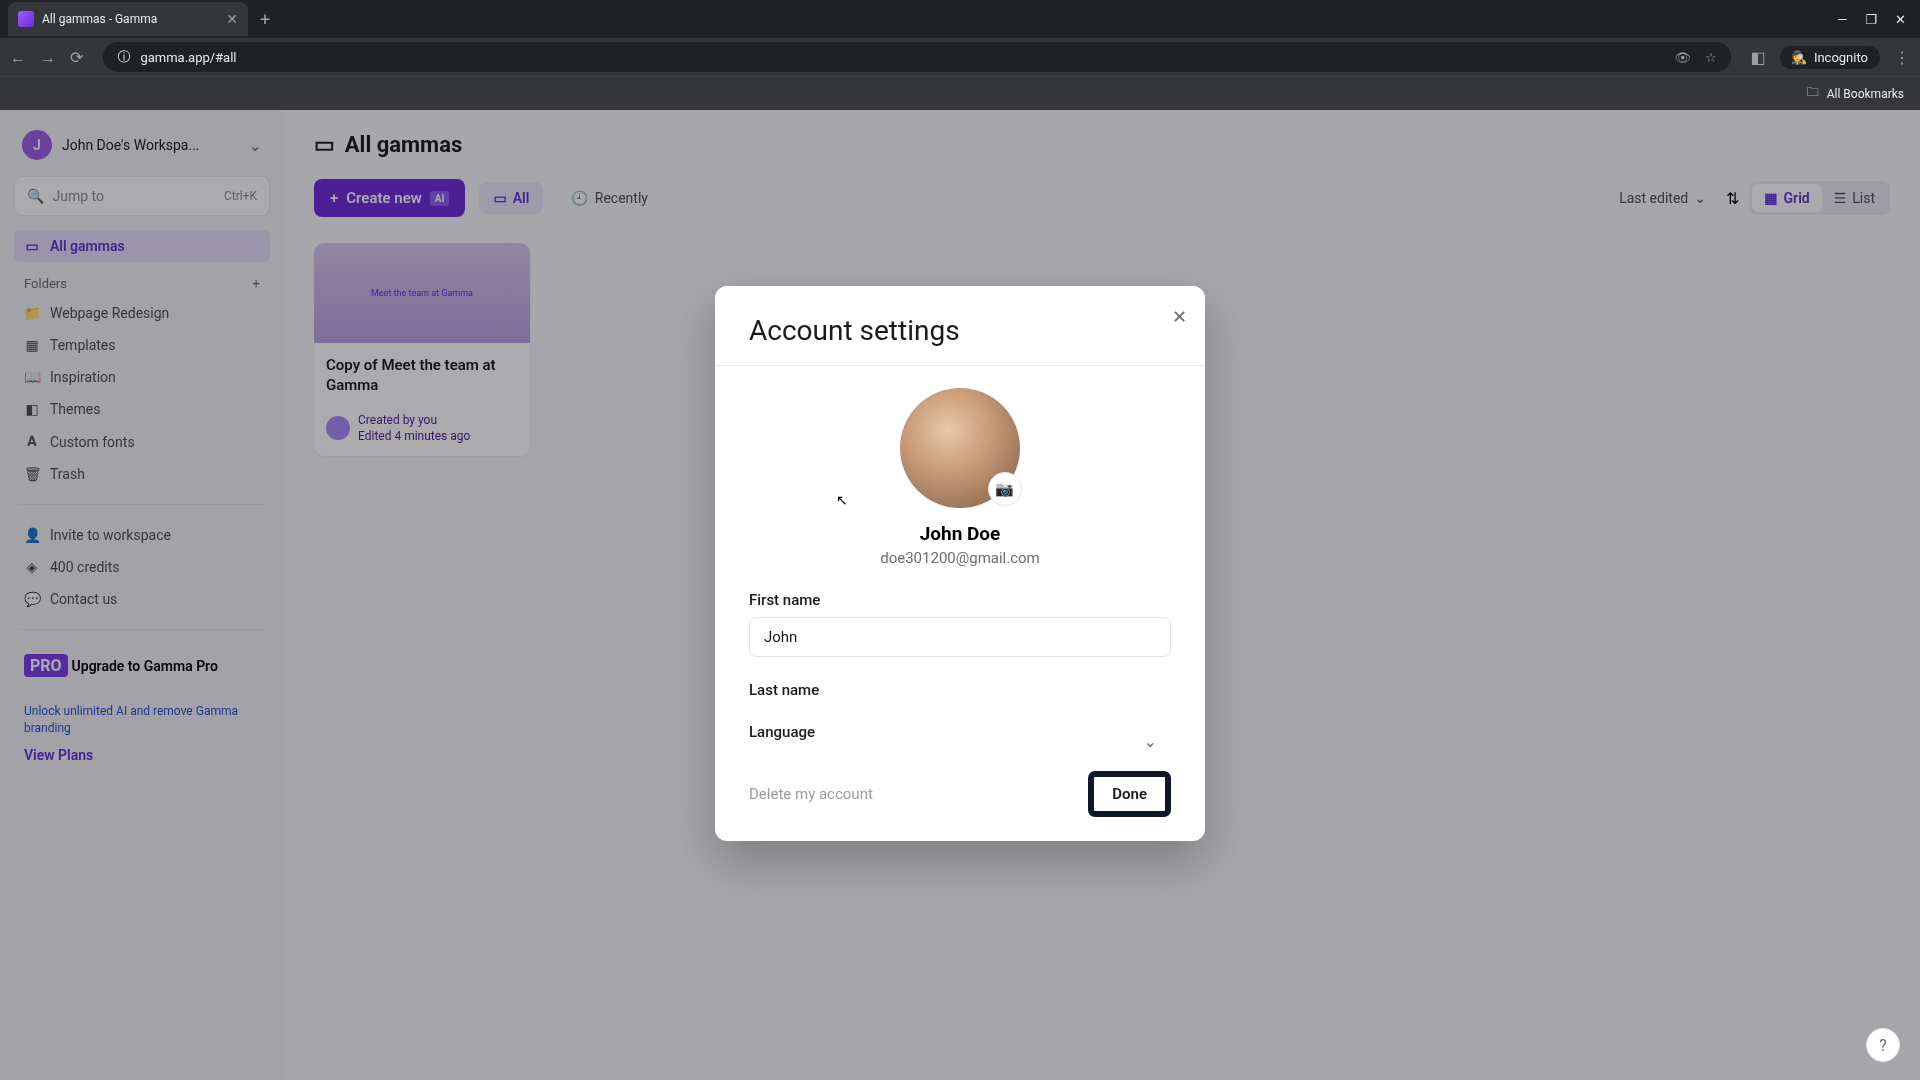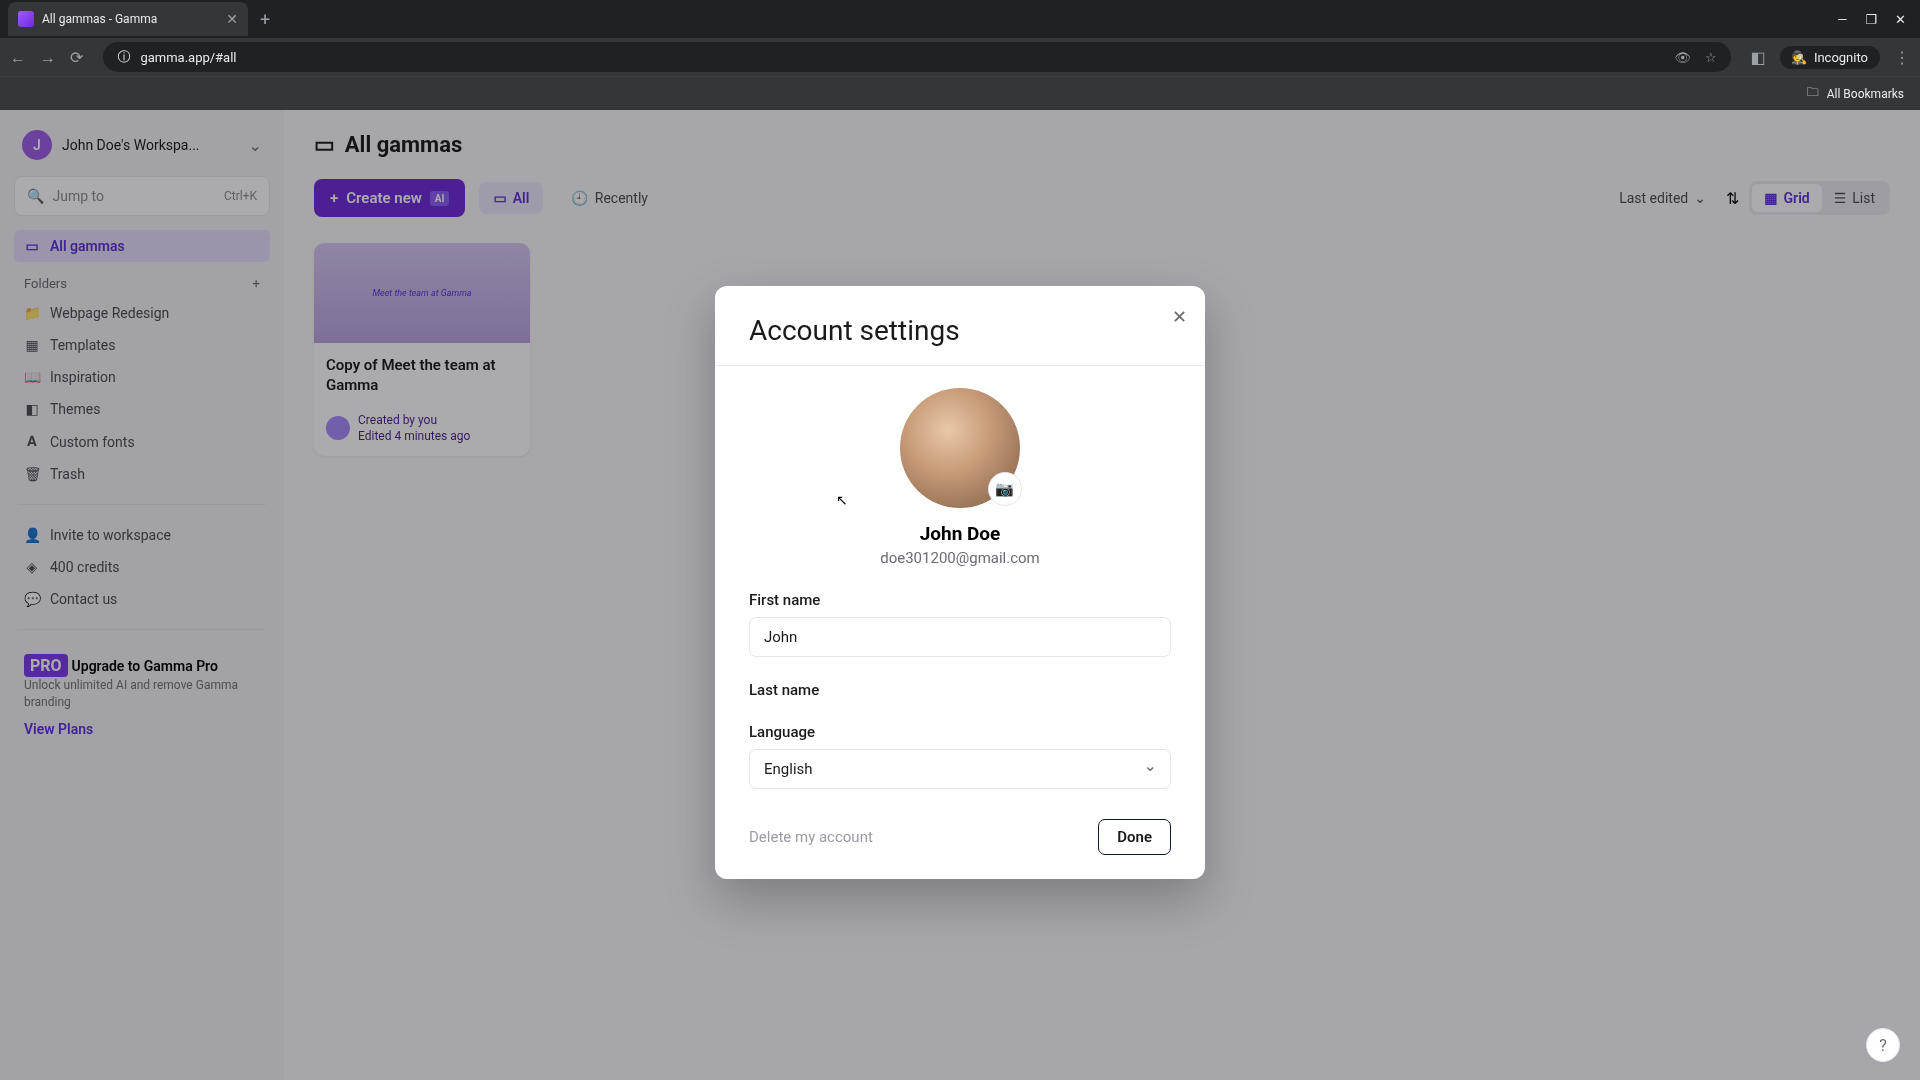--- a/index.html
+++ b/index.html
@@ -29,38 +29,38 @@
 .jump { margin-top:10px; height:40px; background:#fff; border:1px solid #e5e5ea; border-radius:8px; display:flex; align-items:center; padding:0 12px; color:#8b8b94; font-size:14px; gap:8px; }
 .kbd { margin-left:auto; font-size:12px; color:#8b8b94; }
 .nav-section { margin-top:14px; }
 .nav-item { display:flex; align-items:center; gap:10px; padding:8px 10px; border-radius:6px; color:#4b4b55; font-size:14px; }
 .nav-item.active { background:#e5ddfb; color:#5b2fd9; font-weight:600; }
 .folders-head { display:flex; align-items:center; justify-content:space-between; padding:14px 10px 6px; color:#6b6b74; font-size:13px; }
 .divider { height:1px; background:#e5e5ea; margin:14px 4px; }
 .promo { padding:10px; }
 .pro-badge { background:#7c3aed; color:#fff; font-size:16px; font-weight:700; padding:2px 6px; border-radius:4px; display:inline-block; }
 .promo-title { font-size:14px; font-weight:600; margin:2px 0 4px; display:inline; }
-.promo-desc { font-size:12px; color:#737373; line-height:1.4; }
+.promo-desc { font-size:12px; color:#1d4ed8; line-height:1.4;margin-top:26px; }
 .view-plans { color:#5b2fd9; font-size:14px; font-weight:600; margin-top:10px; display:block; }
 
 .main { flex:1; padding:22px 30px; }
 .page-title { font-size:22px; font-weight:700; display:flex; align-items:center; gap:10px; color:#1a1a1a; }
 .toolbar { margin-top:22px; display:flex; align-items:center; gap:14px; }
 .create-btn { background:#6d28d9; color:#fff; font-weight:600; font-size:15px; padding:10px 16px; border-radius:8px; display:flex; align-items:center; gap:8px; }
 .ai-badge { background:#8b5cf6; font-size:10px; font-weight:700; padding:2px 5px; border-radius:3px; }
 .tab-pill { display:flex; align-items:center; gap:6px; padding:8px 14px; border-radius:8px; font-size:14px; color:#4b4b55; }
 .tab-pill.active { background:#ece6fb; color:#5b2fd9; font-weight:600; }
 .toolbar-right { margin-left:auto; display:flex; align-items:center; gap:10px; }
 .sort-btn { display:flex; align-items:center; gap:6px; font-size:14px; color:#4b4b55; padding:6px 10px; }
 .view-toggle { display:flex; background:#eceaf0; border-radius:8px; padding:3px; }
 .view-opt { display:flex; align-items:center; gap:6px; padding:6px 12px; border-radius:6px; font-size:14px; color:#4b4b55; }
 .view-opt.active { background:#fff; color:#5b2fd9; font-weight:600; }
 
 .card { margin-top:26px; width:216px; border-radius:10px; background:#fff; box-shadow:0 1px 3px rgba(0,0,0,0.08); overflow:hidden; }
-.card-img { height:100px; background:linear-gradient(180deg,#d6c7f0,#b9a3e0); display:flex; align-items:center; justify-content:center; font-size:9px; color:#5b2fd9; text-align:center; padding:4px;font-style:italic; }
+.card-img { height:100px; background:linear-gradient(180deg,#d6c7f0,#b9a3e0); display:flex; align-items:center; justify-content:center; font-size:9px; color:#5b2fd9; text-align:center; padding:4px; }
 .card-body { padding:12px; }
 .card-title { font-size:15px; font-weight:600; color:#1a1a1a; line-height:1.35; }
 .card-meta { margin-top:16px; display:flex; gap:8px; align-items:center; }
 .card-av { width:24px; height:24px; border-radius:50%; background:#a78bfa; }
 .card-meta-text { font-size:12px; color:#4c1d95; line-height:1.35; }
 
 
 .dim { position:absolute; inset:0; background:rgba(15,15,20,0.35); }
 .modal { position:absolute; left:50%; top:176px; transform:translateX(-50%); width:490px; background:#fff; border-radius:12px; box-shadow:0 20px 50px rgba(0,0,0,0.25); padding:28px 34px 24px; }
 .modal h1 { font-size:28px; font-weight:400; color:#1a1a1a; }
@@ -70,21 +70,21 @@
 .avatar { width:120px; height:120px; border-radius:50%; background:radial-gradient(circle at 40% 35%, #e8c8a8 0%, #c89b78 40%, #7a5a42 100%); }
 .cam-btn { position:absolute; bottom:2px; right:-2px; width:34px; height:34px; border-radius:50%; background:#fff; border:1px solid #e5e5ea; display:flex; align-items:center; justify-content:center; font-size:15px; color:#4b4b55; }
 .u-name { text-align:center; font-size:19px; font-weight:700; margin-top:14px; }
 .u-email { text-align:center; font-size:15px; color:#6b6b74; margin-top:4px; }
 .fld-label { font-size:15px; font-weight:500; color:#1a1a1a; margin-top:24px; }
 .fld-input { width:100%; height:40px; border:1px solid #e5e5ea; border-radius:7px; margin-top:8px; padding:0 14px; font-size:15px; color:#1a1a1a; }
 .fld-select { position:relative; }
 .sel-chev { position:absolute; right:14px; top:50%; transform:translateY(-50%); color:#6b6b74; pointer-events:none; }
 .modal-foot { display:flex; align-items:center; margin-top:30px; }
 .delete-link { color:#9b9ba5; font-size:15px; }
-.done-btn { margin-left:auto; background:#fff; border:1px solid #0f172a; border-radius:7px; padding:8px 18px; font-size:15px; font-weight:600; color:#1a1a1a; }
+.done-btn { margin-left:auto; background:#fff; border:6px solid #0f172a; border-radius:7px; padding:8px 18px; font-size:15px; font-weight:600; color:#1a1a1a; }
 
 .help-fab { position:absolute; bottom:18px; right:20px; width:34px; height:34px; border-radius:50%; background:#fff; border:1px solid #e5e5ea; display:flex; align-items:center; justify-content:center; color:#6b6b74; font-size:16px; }
 .cursor { position:absolute; left:836px; top:382px; font-size:14px; color:#000; pointer-events:none; }
 
 .icon { display:inline-block; width:16px; text-align:center; }
 </style>
 </head>
 <body>
 
 <div class="browser-top">
@@ -255,21 +255,20 @@
           <span>📷</span>
         </div>
     </div>
     <div class="u-name">John Doe</div>
     <div class="u-email">doe301200@gmail.com</div>
     <div class="fld-label">First name</div>
     <input class="fld-input" value="John" style="">
     <div class="fld-label">Last name</div>
     <div class="fld-label">Language</div>
     <div class="fld-select">
-      <input class="fld-input" readonly="" value="English" style="">
       <span class="sel-chev">⌄</span>
     </div>
     <div class="modal-foot">
       <span class="delete-link">Delete my account</span>
       <button class="done-btn">Done</button>
     </div>
   </div>
 
   <div class="help-fab">
       <span>?</span>

